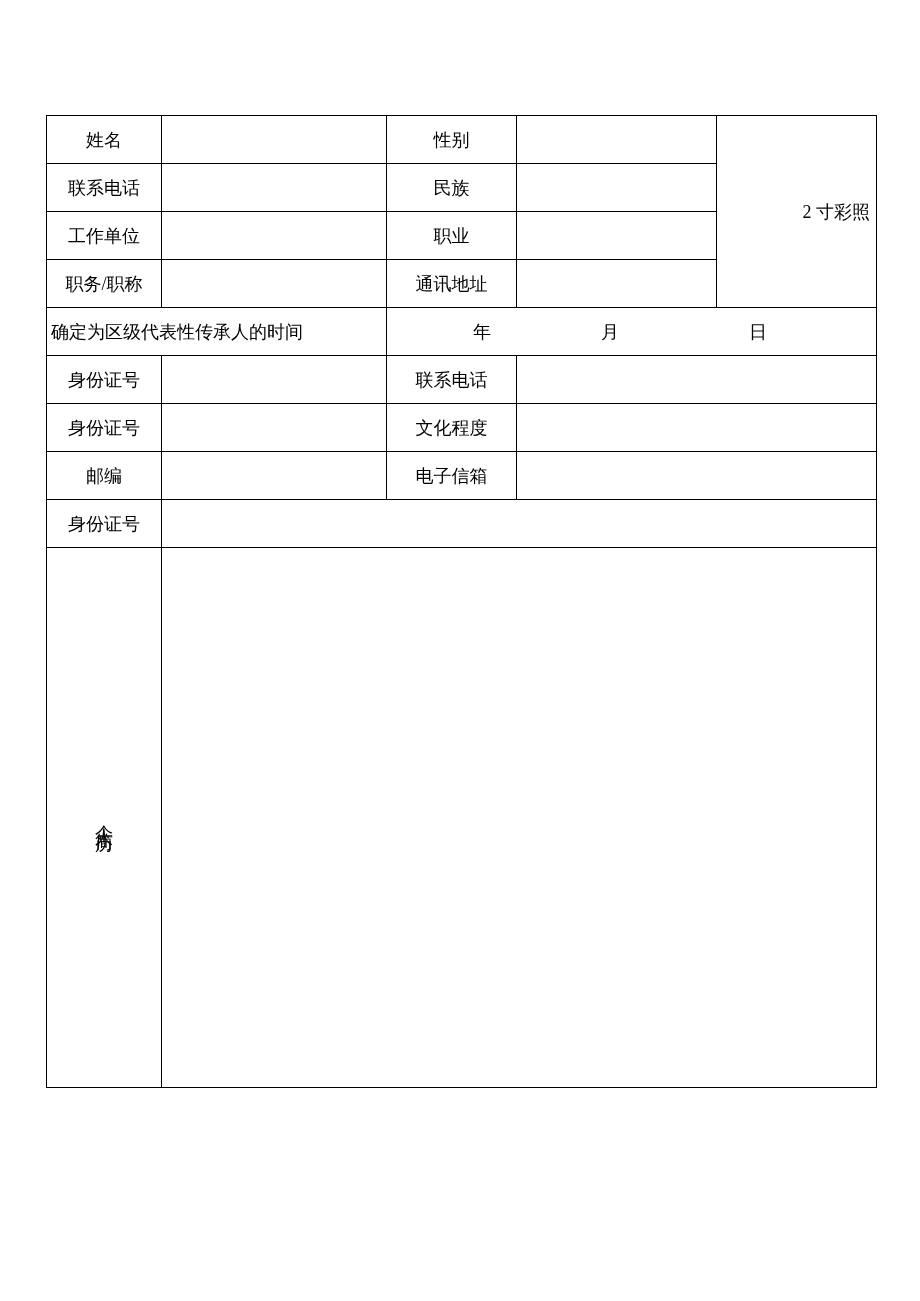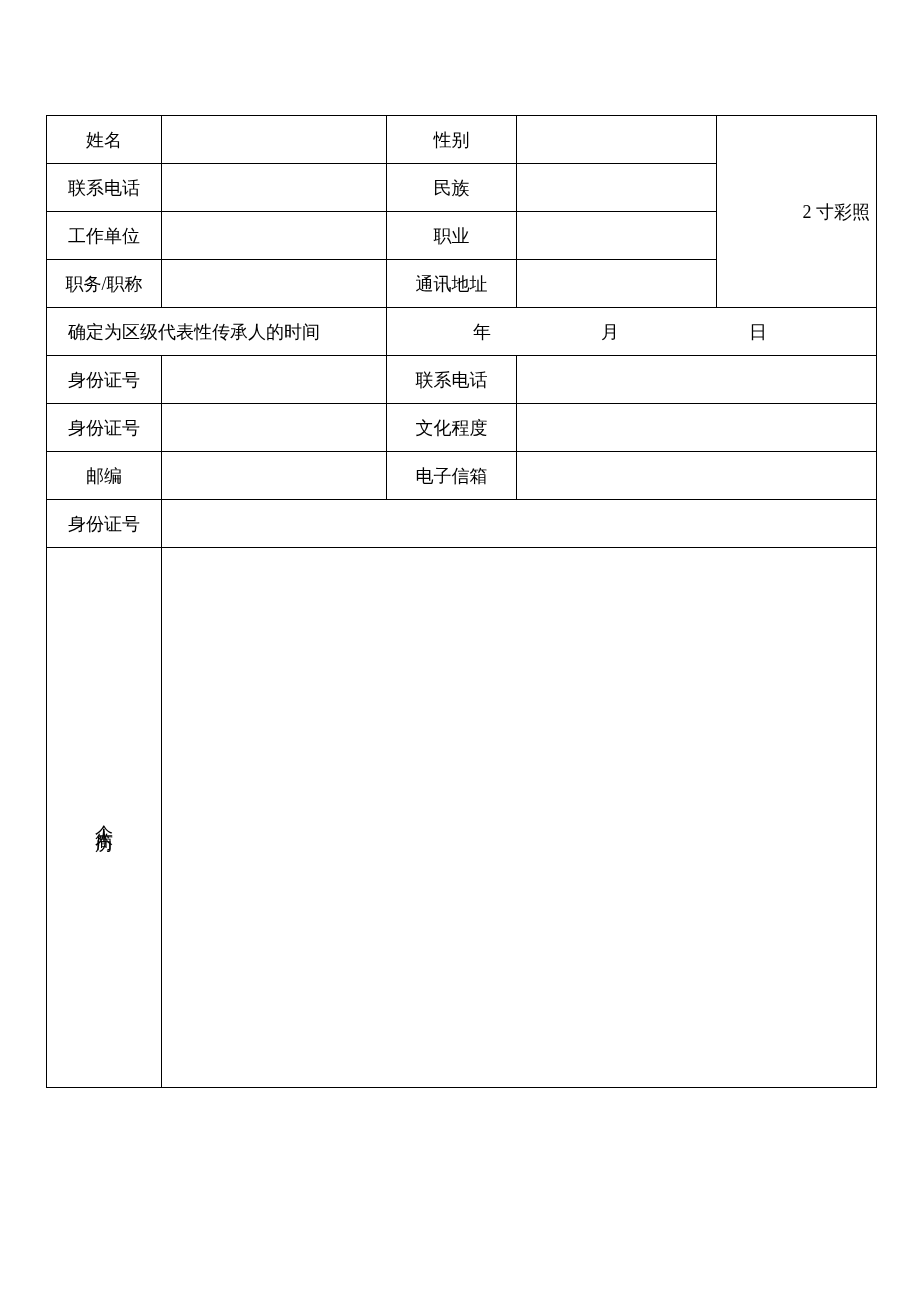--- a/index.html
+++ b/index.html
@@ -25,21 +25,21 @@
       height: 48px;
       vertical-align: middle;
       padding: 0 6px;
     }
     .label {
       text-align: center;
       white-space: nowrap;
     }
     .label-left {
       text-align: left;
-      padding-left: 21px;
+      padding-left: 4px;
       white-space: nowrap;
     }
     .photo-cell {
       text-align: right;
     }
     .resume-label {
       text-align: center;
       writing-mode: vertical-rl;
       text-orientation: upright;
       letter-spacing: 4px;

